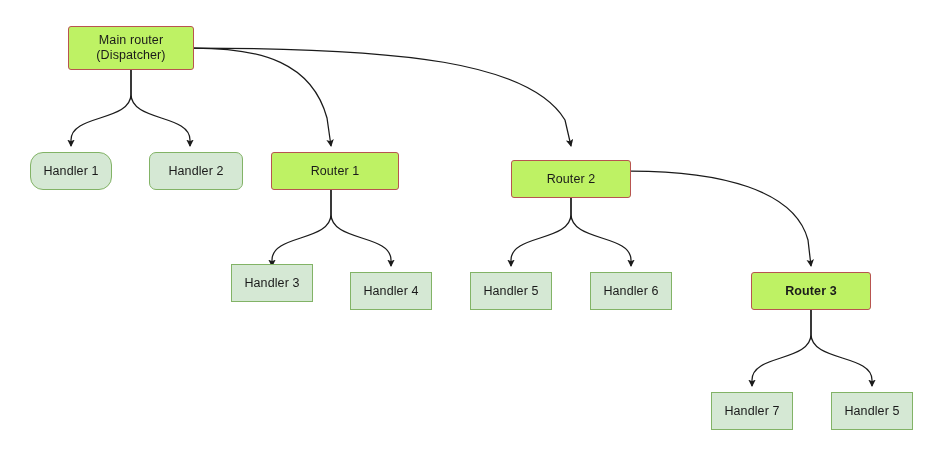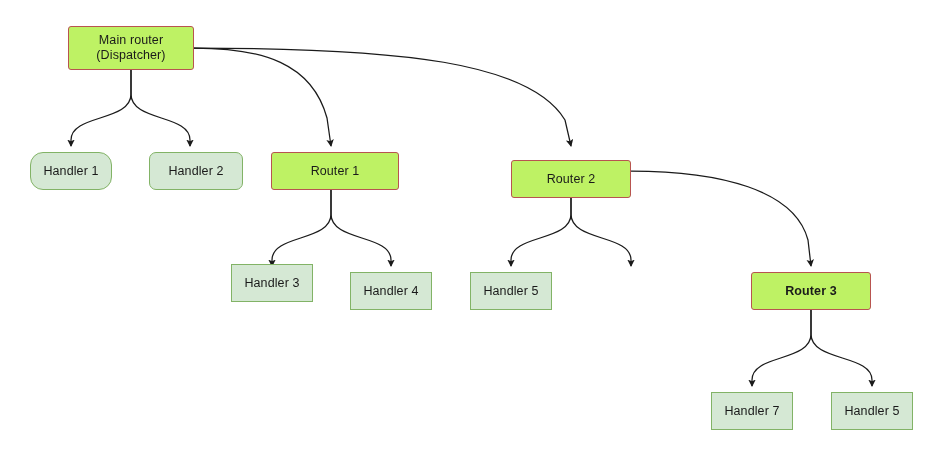--- a/index.html
+++ b/index.html
@@ -95,20 +95,21 @@
   <div class="node node-router" style="left:271px; top:152px; width:128px; height:38px;">Router 1</div>
 
   <div class="node node-router" style="left:511px; top:152px; width:120px; height:38px;margin-top:8px;">Router 2</div>
 
   <div class="node node-handler" style="left:231px; top:264px; width:82px; height:38px;">Handler 3</div>
 
   <div class="node node-handler" style="left:350px; top:272px; width:82px; height:38px;">Handler 4</div>
 
   <div class="node node-handler" style="left:470px; top:272px; width:82px; height:38px;">Handler 5</div>
 
+  <div class="node node-handler" style="left:590px; top:272px; width:82px; height:38px;">Handler 6</div>
 
   <div class="node node-router" style="left:751px; top:272px; width:120px; height:38px;font-weight:bold;">Router 3</div>
 
   <div class="node node-handler" style="left:711px; top:392px; width:82px; height:38px;">Handler 7</div>
 
   <div class="node node-handler" style="left:831px; top:392px; width:82px; height:38px;">Handler 5</div>
 
 </div>
 
 </body></html>

